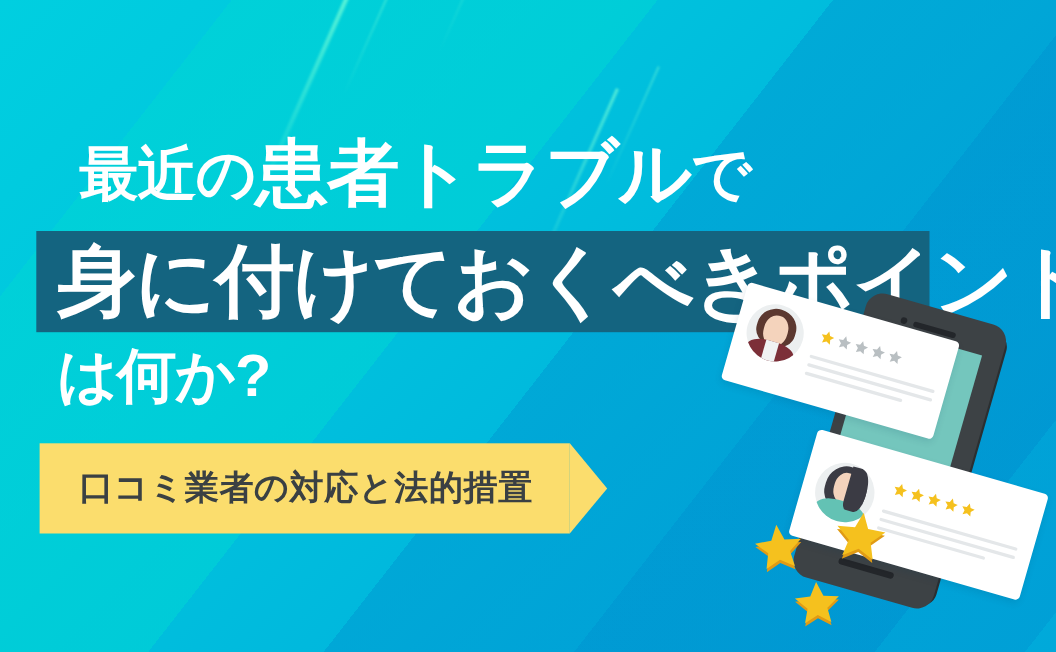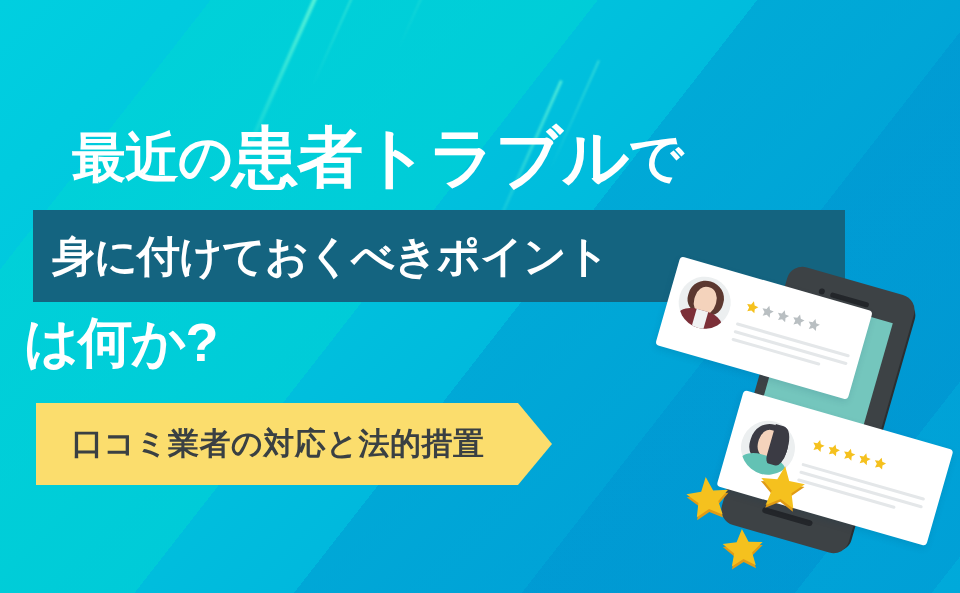--- a/index.html
+++ b/index.html
@@ -62,25 +62,25 @@
   .hl-line{position:relative;white-space:nowrap;color:#ffffff;font-weight:700;}
   .hl1{padding-left:52px;font-size:54px;line-height:78px;letter-spacing:-1px;}
   .hl1 .big{font-size:66px;vertical-align:-4px;}
   .hl-band{
     position:absolute;left:33px;top:210px;width:812px;height:92px;
     background:#146480;
   }
   .hl2{
     position:absolute;left:0;top:210px;width:960px;height:92px;
     padding-left:52px;box-sizing:border-box;
-    font-size:43px;line-height:92px;letter-spacing:-1px;color:#fff;font-weight:700;
+    font-size:72px;line-height:92px;letter-spacing:-1px;color:#fff;font-weight:700;
   }
   .hl3{
     position:absolute;left:0;top:305px;width:960px;
-    padding-left:24px;box-sizing:border-box;
+    padding-left:52px;box-sizing:border-box;
     font-size:54px;line-height:74px;letter-spacing:-1px;color:#fff;font-weight:700;
   }
 
   
   .ribbon{
     position:absolute;left:36px;top:403px;
     height:82px;
     display:flex;align-items:center;
   }
   .ribbon-body{

